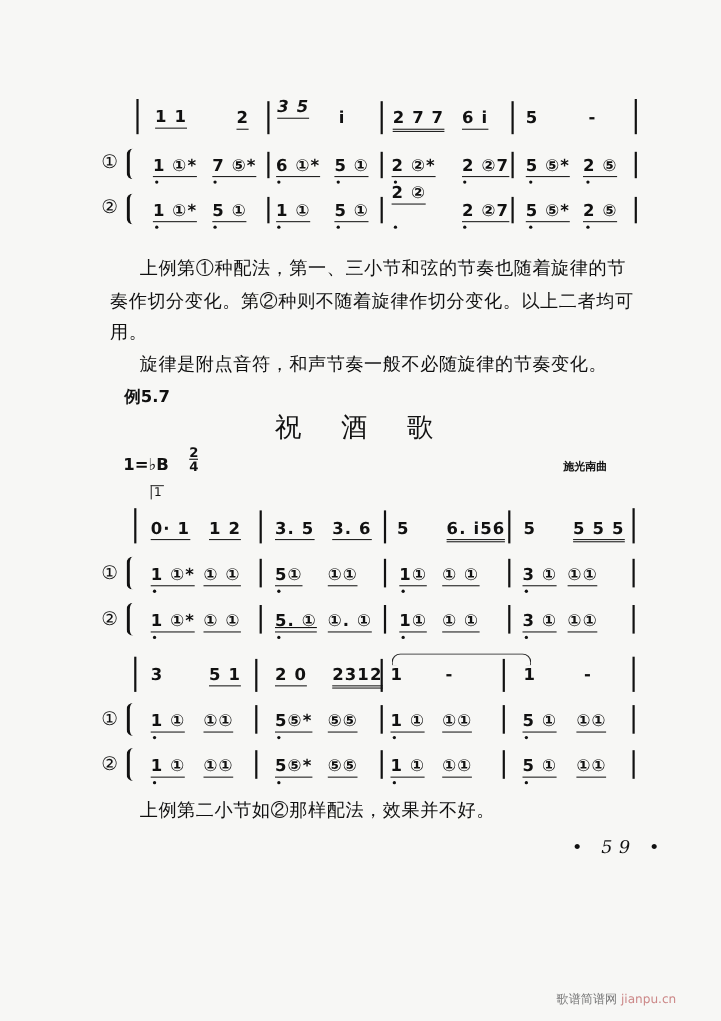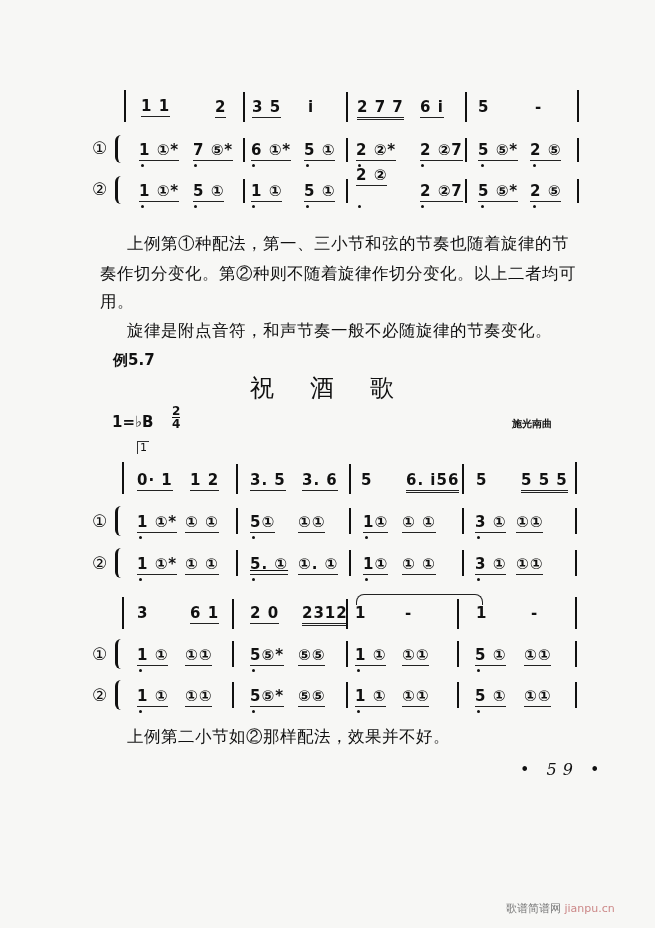--- a/index.html
+++ b/index.html
@@ -27,21 +27,21 @@
 </style>
 </head>
 <body>
 
 <div>
 
   <div class="bar" style="left:124px;top:90px;height:32px;"></div>
   <div class="g u" style="left:141px;top:96px;">1 1</div>
   <div class="g u" style="left:215px;top:97px;">2</div>
   <div class="bar" style="left:243px;top:92px;height:30px;"></div>
-  <div class="g u" style="left:252px;top:97px;">3 5</div>
+  <div class="g u" style="left:252px;top:87px;font-style:italic;">3 5</div>
   <div class="g" style="left:308px;top:97px;">i</div>
   <div class="bar" style="left:346px;top:92px;height:30px;"></div>
   <div class="g uu" style="left:357px;top:97px;">2 7 7</div>
   <div class="g u" style="left:420px;top:97px;">6 i</div>
   <div class="bar" style="left:465px;top:92px;height:30px;"></div>
   <div class="g" style="left:478px;top:97px;">5</div>
   <div class="g" style="left:535px;top:97px;">-</div>
   <div class="bar" style="left:577px;top:90px;height:32px;"></div>
 
   <div class="lbl" style="top:138px;">①</div>
@@ -157,21 +157,21 @@
   <div class="dot" style="left:139px;top:578px;"></div>
     <div class="dot" style="left:252px;top:578px;"></div>
   <div class="dot" style="left:365px;top:578px;"></div>
     <div class="dot" style="left:477px;top:578px;"></div>
 </div>
 
 <div>
   <div class="slur"></div>
   <div class="bar" style="left:122px;top:597px;height:32px;"></div>
   <div class="g" style="left:137px;top:603px;">3</div>
-  <div class="g u" style="left:190px;top:603px;">6 1</div>
+  <div class="g u" style="left:190px;top:603px;">5 1</div>
   <div class="bar" style="left:232px;top:599px;height:30px;"></div>
   <div class="g u" style="left:250px;top:603px;">2 0</div>
   <div class="g uu" style="left:302px;top:603px;">2312</div>
   <div class="bar" style="left:346px;top:599px;height:30px;"></div>
   <div class="g" style="left:355px;top:603px;">1</div>
   <div class="g" style="left:405px;top:603px;">-</div>
   <div class="bar" style="left:457px;top:599px;height:30px;"></div>
   <div class="g" style="left:476px;top:603px;">1</div>
   <div class="g" style="left:531px;top:603px;">-</div>
   <div class="bar" style="left:575px;top:597px;height:32px;"></div>

